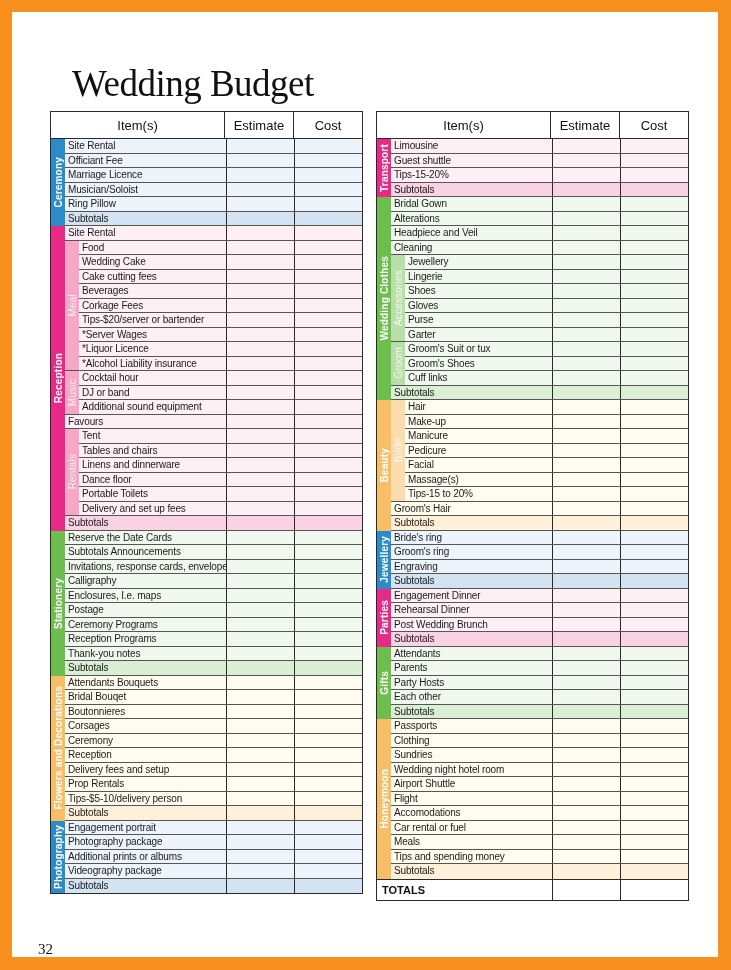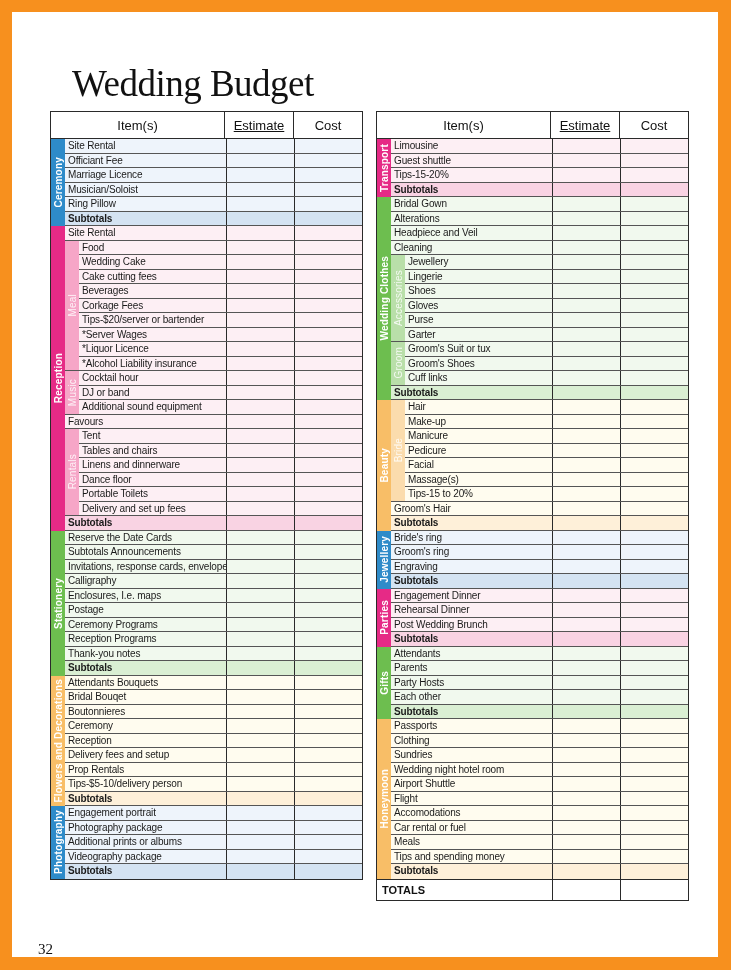--- a/index.html
+++ b/index.html
@@ -8,36 +8,36 @@
   .title { position: absolute; left: 60px; top: 50px; font-family: "Liberation Serif", serif; font-size: 37px; letter-spacing: -0.5px; color: #111; margin: 0; font-weight: normal; }
   .page-num { position: absolute; left: 26px; top: 929px; font-family: "Liberation Serif", serif; font-size: 15px; color: #111; }
 
   .budget-table { position: absolute; top: 111px; width: 313px; border: 1.5px solid #2a2a2a; box-sizing: border-box; background: #fff; }
   .budget-table.left { left: 50px; }
   .budget-table.right { left: 376px; }
 
   .hdr { display: flex; height: 27px; border-bottom: 1.5px solid #2a2a2a; box-sizing: border-box; }
   .hdr > div { display: flex; align-items: center; justify-content: center; font-size: 13px; color: #111; }
   .hdr .h-item { flex: 1; }
-  .hdr .h-est { width: 68px; border-left: 1.3px solid #2a2a2a; text-decoration: underline; }
+  .hdr .h-est { width: 68px; border-left: 1.3px solid #2a2a2a; }
   .hdr .h-cost { width: 68px; border-left: 1.3px solid #2a2a2a; }
 
   .section { display: flex; align-items: stretch; }
   .cat-bar { width: 14px; flex: 0 0 14px; background: var(--bar); display: flex; align-items: center; justify-content: center; overflow: hidden; }
   .vlabel { writing-mode: vertical-rl; transform: rotate(180deg); color: #fff; font-size: 10px; font-weight: bold; white-space: nowrap; letter-spacing: 0.2px; }
   .sub-bar .vlabel { font-weight: normal; color: rgba(255,255,255,0.85); }
   .rows { flex: 1; display: flex; flex-direction: column; min-width: 0; border-radius: 19px; }
   .subgroup { display: flex; align-items: stretch; }
   .sub-bar { width: 14px; flex: 0 0 14px; background: var(--sub); display: flex; align-items: center; justify-content: center; overflow: hidden; border-bottom: 1px solid #555; box-sizing: border-box; }
   .subrows { flex: 1; display: flex; flex-direction: column; min-width: 0; justify-content: flex-end; }
 
   .row { display: flex; height: 14.5px; box-sizing: border-box; border-bottom: 1px solid #555; background: var(--row); }
   .row.subtotal { background: var(--subtotal); }
   .row .cell-item { flex: 1; font-size: 10px; line-height: 13.5px; padding-left: 3px; color: #1a1a1a; white-space: nowrap; overflow: hidden; letter-spacing: -0.15px; }
-  .row.subtotal .cell-item { font-weight: bold; }
+  .row.subtotal .cell-item { font-weight: normal; }
   .row input { width: 68px; flex: 0 0 68px; height: 100%; border: none; border-left: 1.3px solid #2a2a2a; background: transparent; padding: 0 2px; margin: 0; box-sizing: border-box; font-size: 10px; font-family: "Liberation Sans", sans-serif; outline: none; }
   .section:last-child .rows > .row:last-child { border-bottom: none; }
 
   .totals-row { display: flex; height: 20px; border-top: 1.5px solid #2a2a2a; box-sizing: content-box; background: #fff; }
   .totals-row .cell-item { flex: 1; font-size: 11px; font-weight: bold; line-height: 20px; padding-left: 5px; color: #111; }
   .totals-row input { width: 68px; flex: 0 0 68px; border: none; border-left: 1.3px solid #2a2a2a; background: transparent; margin: 0; box-sizing: border-box; outline: none; }
 </style>
 </head>
 <body>
 
@@ -294,20 +294,25 @@
             <div class="cell-item">Bridal Bouqet</div>
             <input type="text" value="" style="">
             <input type="text" value="" style="">
           </div>
           <div class="row">
             <div class="cell-item">Boutonnieres</div>
             <input type="text" value="" style="">
             <input type="text" value="" style="">
           </div>
           <div class="row">
+            <div class="cell-item">Corsages</div>
+            <input type="text" value="" style="">
+            <input type="text" value="" style="">
+          </div>
+          <div class="row">
             <div class="cell-item">Ceremony</div>
             <input type="text" value="" style="">
             <input type="text" value="" style="">
           </div>
           <div class="row">
             <div class="cell-item">Reception</div>
             <input type="text" value="" style="">
             <input type="text" value="" style="">
           </div>
           <div class="row">

